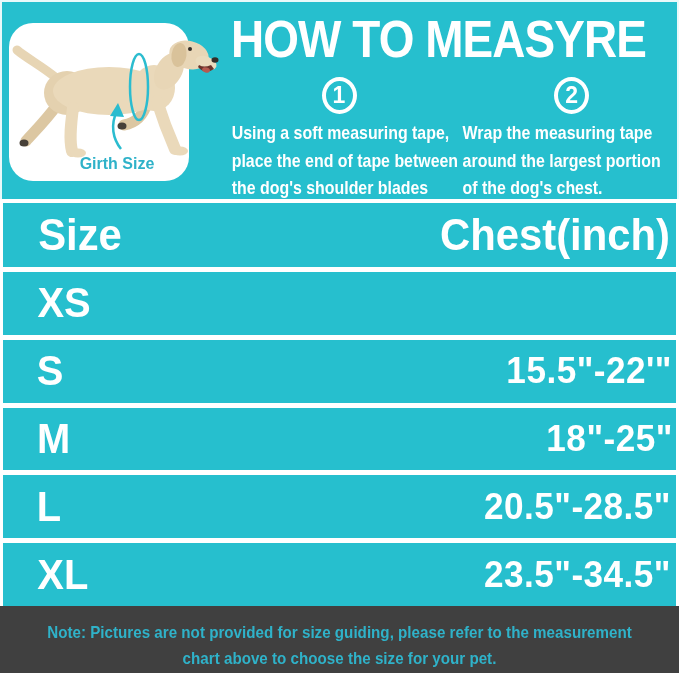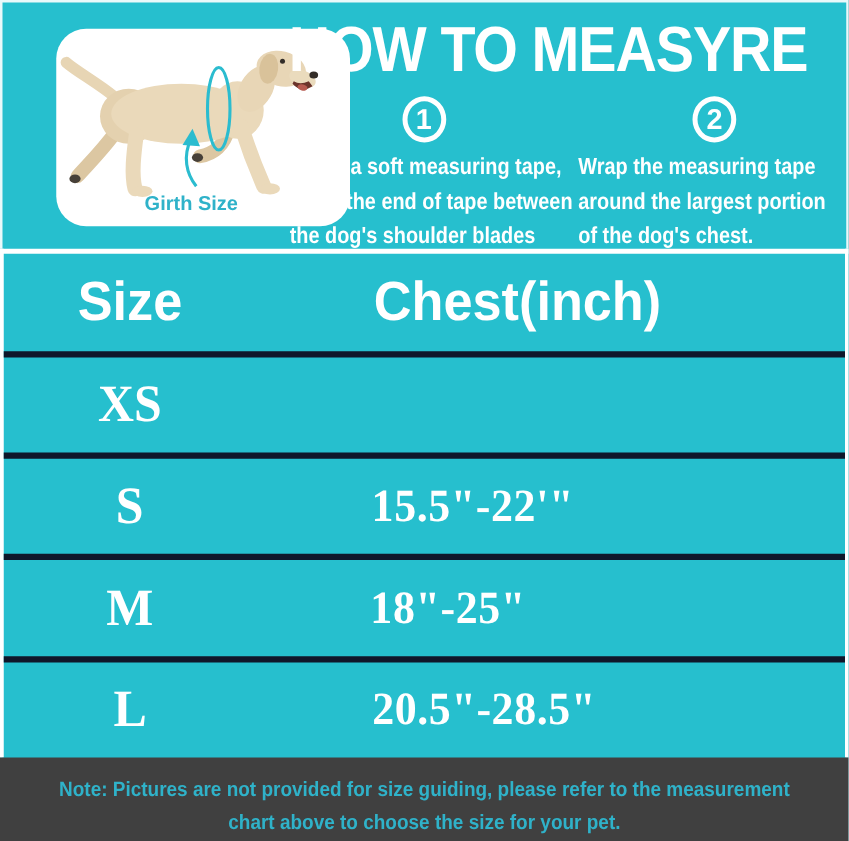--- a/index.html
+++ b/index.html
@@ -5,22 +5,22 @@
   html,body { margin:0; padding:0; background:#999; }
   .canvas {
     position:relative; width:679px; height:673px; margin:0 auto;
     background:#26bfce; overflow:hidden;
     font-family:"Liberation Sans", sans-serif;
     box-shadow: inset 0 0 0 2px rgba(255,255,255,.9);
   }
 
   
   .dog-card {
-    position:absolute; left:9px; top:23px; width:235px; height:158px;
-    background:#ffffff; border-radius:24px;margin-left:36px;
+    position:absolute; left:9px; top:23px; width:180px; height:158px;
+    background:#ffffff; border-radius:24px;
   }
   .dog-card svg { position:absolute; left:0; top:0; width:212px; height:158px; }
   .girth-label {
     position:absolute; left:28px; top:132px; width:160px; text-align:center;
     color:#2fb2c9; font-weight:bold; font-size:16px;
   }
   .main-title {
     position:absolute; left:231px; top:13px; margin:0;
     font-size:51px; font-weight:bold; color:#ffffff; letter-spacing:-1px;
     line-height:1.05; white-space:nowrap;
@@ -44,23 +44,23 @@
   
   .size-table {
     position:absolute; top:199px; left:0; width:679px; height:407px;
     box-sizing:border-box; background:#26bfce;
     border:0 solid #ffffff; border-top-width:4px;
     border-left-width:3px; border-right-width:3px;
     display:flex; flex-direction:column;
   }
   .t-row { flex:1; display:flex; align-items:center; }
   .t-row.header { flex:1.02; }
-  .t-row + .t-row { border-top:5px solid #0f172a;font-family:Liberation Serif, serif; }
-  .cell-size  { width:202px; display:flex; justify-content:center; }
-  .cell-chest { flex:1; display:flex; justify-content:flex-start; padding-left:88px; box-sizing:border-box; }
+  .t-row + .t-row { border-top:5px solid #ffffff; }
+  .cell-size  { width:202px; display:flex; justify-content:flex-start;padding-left:33px; }
+  .cell-chest { flex:1; display:flex; justify-content:flex-end; padding-left:88px; box-sizing:border-box; }
   .th          { font-size:44px; font-weight:bold; color:#fff; transform:scaleX(0.95); white-space:nowrap; }
   .size-label  { font-size:42px; font-weight:bold; color:#fff; transform:scaleX(0.95); white-space:nowrap; }
   .chest-value { font-size:37px; font-weight:bold; color:#fff; transform:scaleX(0.95); letter-spacing:.5px; white-space:nowrap; }
 
   
   .note-section {
     position:absolute; top:606px; left:0; width:679px; height:67px;
     background:#404040; text-align:center; padding-top:13px; box-sizing:border-box;
   }
   .note-line {
@@ -169,20 +169,28 @@
 
     <div class="t-row">
       <div class="cell-size">
         <span class="size-label">L</span>
       </div>
       <div class="cell-chest">
         <span class="chest-value">20.5"-28.5"</span>
       </div>
     </div>
 
+    <div class="t-row">
+      <div class="cell-size">
+        <span class="size-label">XL</span>
+      </div>
+      <div class="cell-chest">
+        <span class="chest-value">23.5"-34.5"</span>
+      </div>
+    </div>
   </div>
 
   <div class="note-section">
     <div class="note-line">Note: Pictures are not provided for size guiding, please refer to the measurement</div>
     <div class="note-line">chart above to choose the size for your pet.</div>
   </div>
 
 </div>
 
 </body></html>

